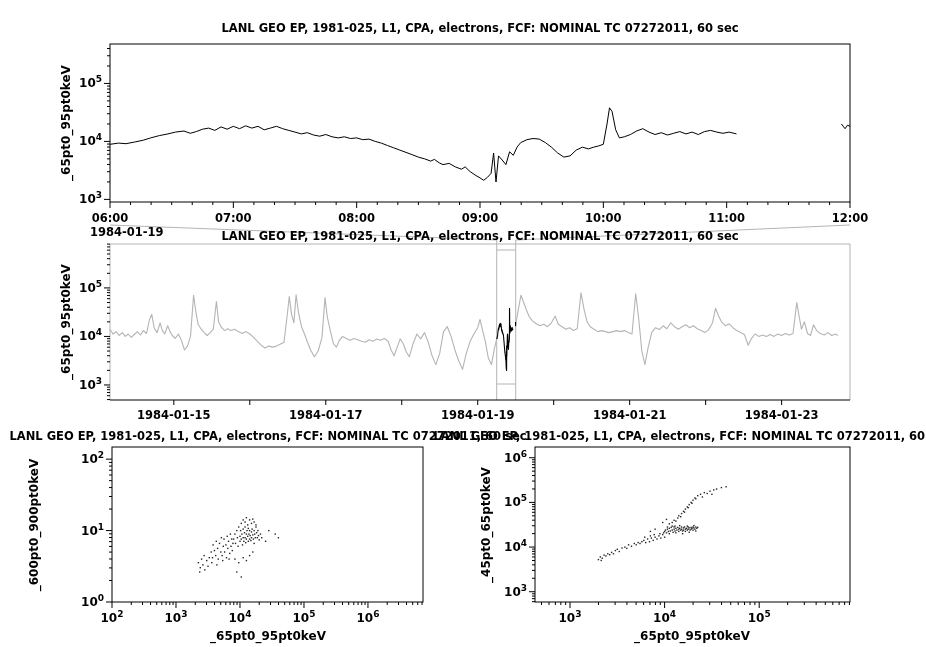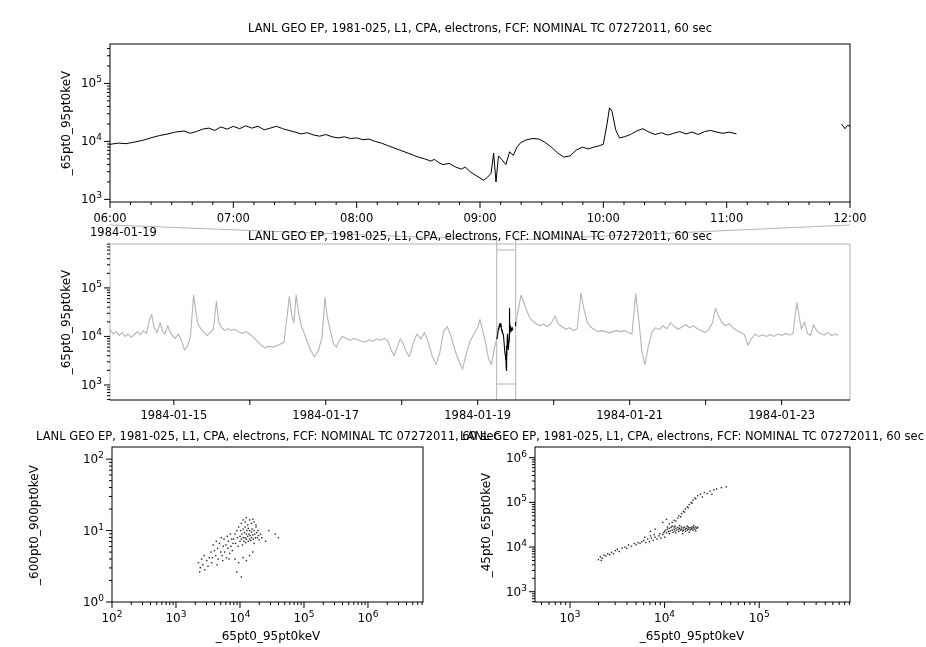--- a/index.html
+++ b/index.html
@@ -1,16 +1,16 @@
 <!DOCTYPE html>
 <html><head>
 <meta charset="utf-8">
 <style>
   html,body{margin:0;padding:0;background:#ffffff;}
-  #canvas-wrap{position:relative;width:926px;height:647px;background:#ffffff;overflow:hidden;}
+  #canvas-wrap{position:relative;width:926px;height:647px;background:#ffffff;overflow:hidden;font-weight:bold;}
   svg{position:absolute;left:0;top:0;}
   text{font-family:"DejaVu Sans","Liberation Sans",sans-serif;fill:#000000;}
   .title-text{font-size:11.5px;}
   .tick-label{font-size:12px;}
   .time-label{font-size:11.5px;}
   .axis-label{font-size:12px;}
   .frame{fill:none;stroke:#000000;stroke-width:1;}
   .frame-gray{fill:none;stroke:#b4b4b4;stroke-width:1;}
 </style>
 </head>

